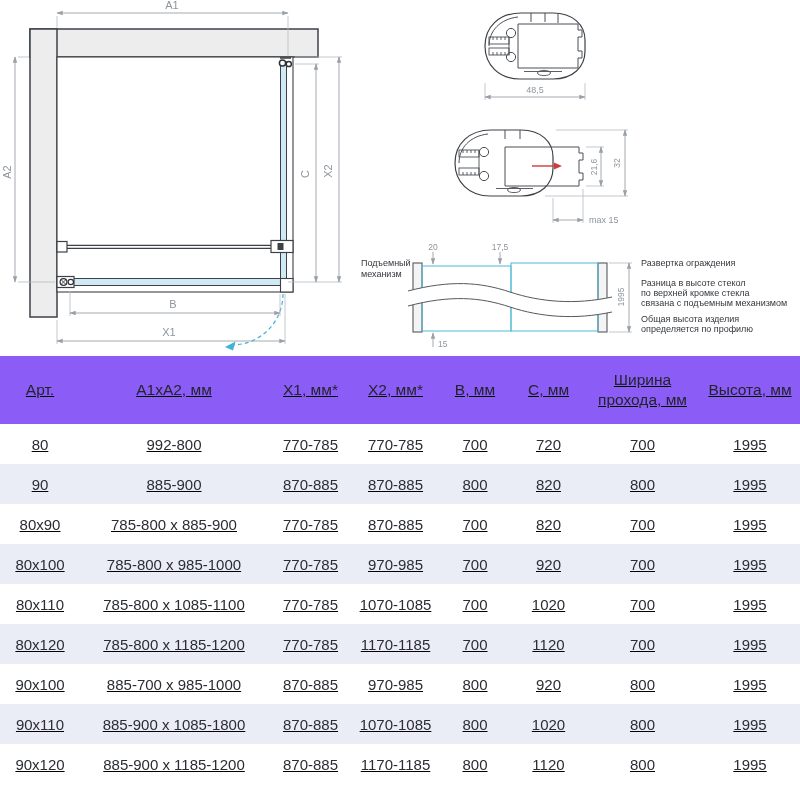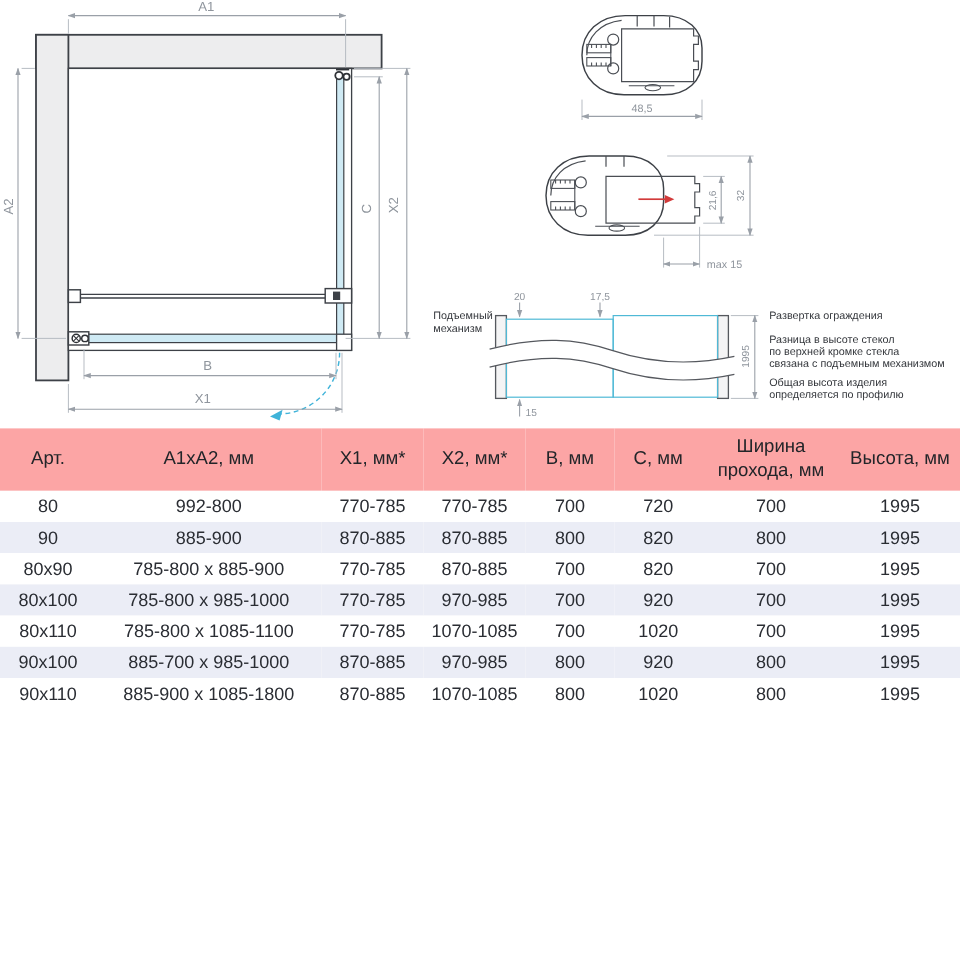--- a/index.html
+++ b/index.html
@@ -13,23 +13,23 @@
   .dark{stroke:#3d4147;fill:none;stroke-width:1.2;}
   .darkthin{stroke:#4a4e54;fill:none;stroke-width:1;}
   .wall{fill:#ededee;stroke:#3d4147;stroke-width:1.5;}
   .glass{fill:#cfeaf4;stroke:#3d4147;stroke-width:1;}
   .panel{fill:none;stroke:#4fb9d6;stroke-width:1;}
   .profbar{fill:#f4f4f5;stroke:#55585e;stroke-width:1.1;}
   .note{fill:#34373c;font-size:9px;}
   .lift{fill:#34373c;font-size:9px;}
   table.spec{width:800px;border-collapse:collapse;table-layout:fixed;margin:0;}
   table.spec th,table.spec td{text-align:center;vertical-align:middle;padding:0;font-weight:400;}
-  table.spec thead tr{height:52px;background:#fca5a5;}
+  table.spec thead tr{height:68px;background:#8b5cf6;text-decoration:underline;}
   table.spec thead th{font-size:15.5px;color:#222529;line-height:1.3;}
-  table.spec tbody tr{height:26px;background:#fff;}
+  table.spec tbody tr{height:40px;background:#fff;text-decoration:underline;}
   table.spec tbody tr:nth-child(even){background:#ebedf6;}
   table.spec tbody td{font-size:15px;color:#2a2d33;}
 </style>
 </head>
 <body>
 
 <div>
 <svg width="800" height="352" viewBox="0 0 800 352">
   <defs>
     <marker id="ar" viewBox="0 0 10 10" refX="9" refY="5" markerWidth="7" markerHeight="7" orient="auto-start-reverse">
@@ -286,33 +286,53 @@
         <td>80x110</td>
         <td>785-800 x 1085-1100</td>
         <td>770-785</td>
         <td>1070-1085</td>
         <td>700</td>
         <td>1020</td>
         <td>700</td>
         <td>1995</td>
       </tr>
       <tr>
+        <td>80x120</td>
+        <td>785-800 x 1185-1200</td>
+        <td>770-785</td>
+        <td>1170-1185</td>
+        <td>700</td>
+        <td>1120</td>
+        <td>700</td>
+        <td>1995</td>
+      </tr>
+      <tr>
         <td>90x100</td>
         <td>885-700 x 985-1000</td>
         <td>870-885</td>
         <td>970-985</td>
         <td>800</td>
         <td>920</td>
         <td>800</td>
         <td>1995</td>
       </tr>
       <tr>
         <td>90x110</td>
         <td>885-900 x 1085-1800</td>
         <td>870-885</td>
         <td>1070-1085</td>
         <td>800</td>
         <td>1020</td>
         <td>800</td>
         <td>1995</td>
       </tr>
+      <tr>
+        <td>90x120</td>
+        <td>885-900 x 1185-1200</td>
+        <td>870-885</td>
+        <td>1170-1185</td>
+        <td>800</td>
+        <td>1120</td>
+        <td>800</td>
+        <td>1995</td>
+      </tr>
     </tbody>
 </table>
 
 </body></html>

